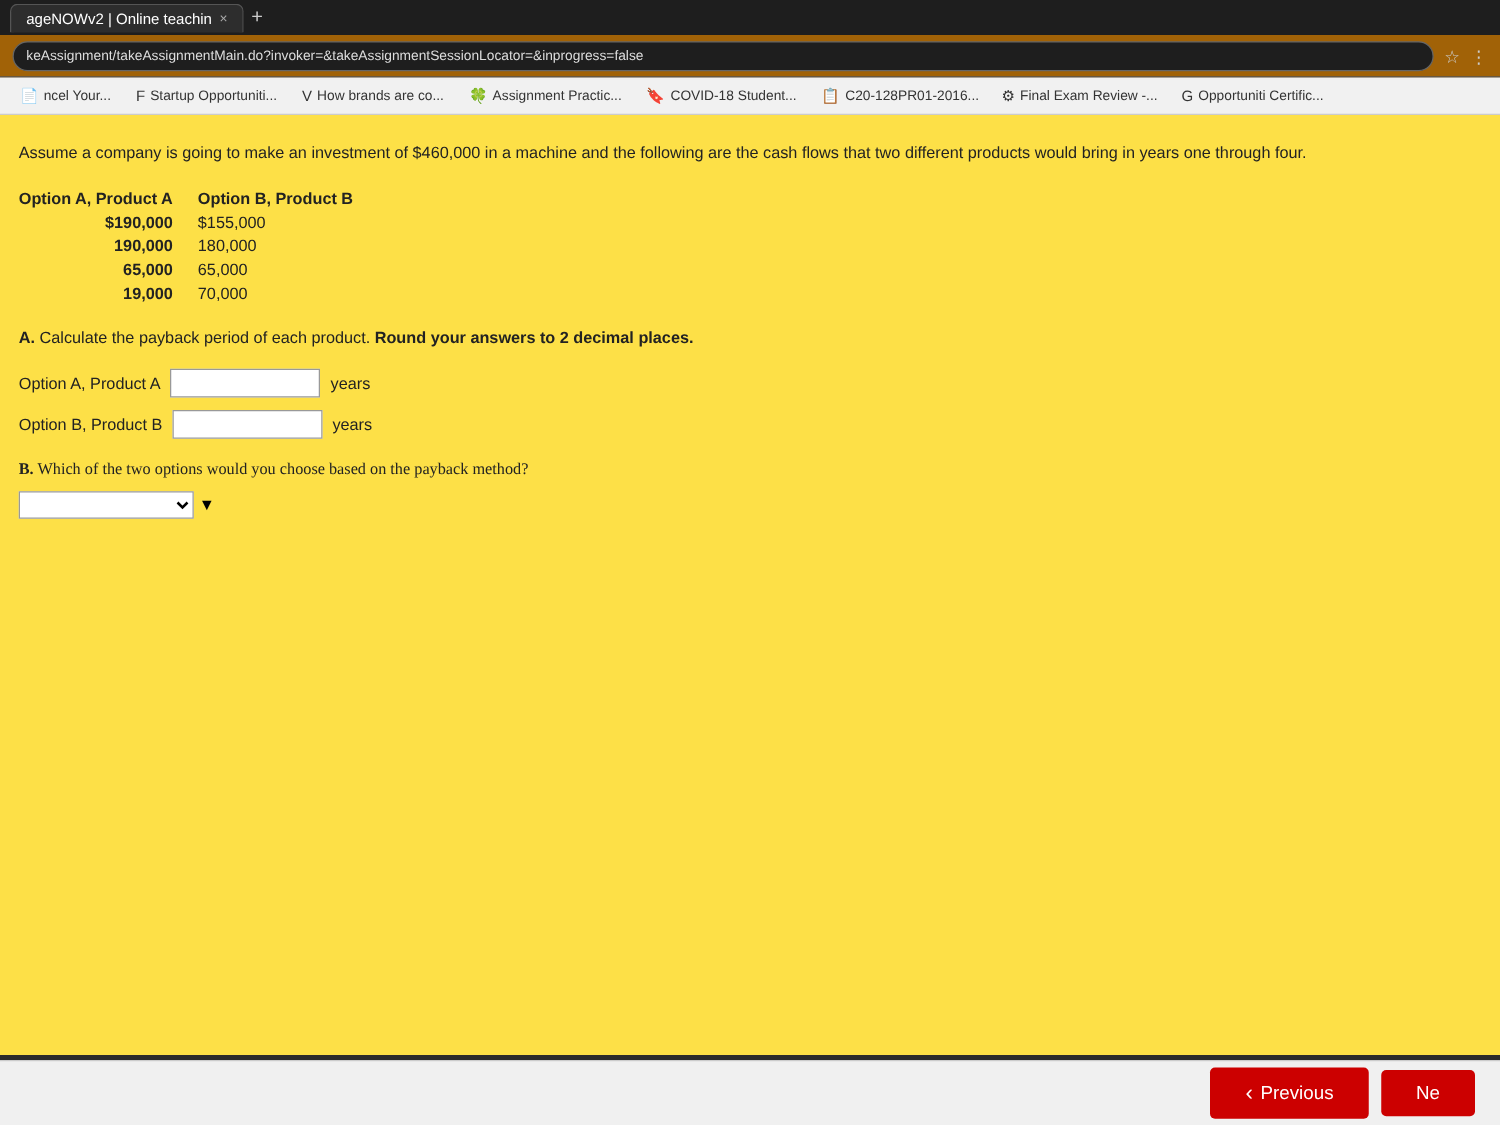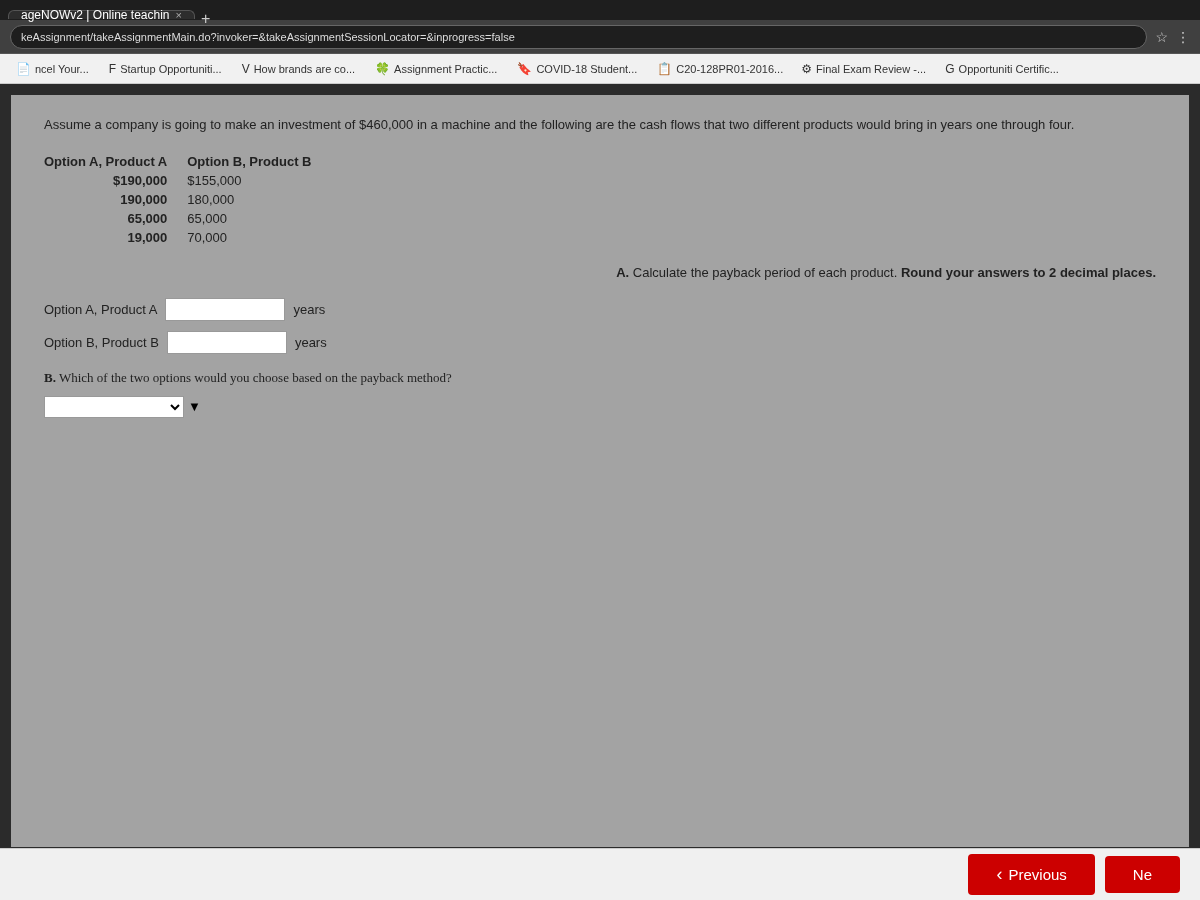--- a/index.html
+++ b/index.html
@@ -9,23 +9,24 @@
       background: #2b2b2b;
       width: 1200px;
       height: 900px;
       overflow: hidden;
       position: relative;
     }
 
     
     .title-bar {
       background: #1e1e1e;
-      height: 16px;
-      display: flex;
-      padding: 10px 8px;
+      height: 28px;
+      display: flex;
+      align-items: center;
+      padding: 0 8px;
       color: #ccc;
       font-size: 12px;
     }
     .title-bar .tab {
       background: #2d2d2d;
       border-top: 1px solid #555;
       border-left: 1px solid #555;
       border-right: 1px solid #555;
       border-radius: 6px 6px 0 0;
       padding: 4px 12px;
@@ -42,21 +43,21 @@
     }
     .title-bar .plus-btn {
       margin-left: 6px;
       color: #ccc;
       font-size: 16px;
       cursor: pointer;
     }
 
     
     .address-bar {
-      background: #404040;
+      background: #a16207;
       height: 34px;
       display: flex;
       align-items: center;
       padding: 0 10px;
       gap: 8px;
       border-bottom: 1px solid #555;
     }
     .address-bar .url-box {
       background: #1e1e1e;
       border: 1px solid #666;
@@ -102,23 +103,23 @@
       overflow: hidden;
       max-width: 140px;
     }
     .bookmark-icon {
       font-size: 12px;
       flex-shrink: 0;
     }
 
     
     .main-content {
-      background: #a3a3a3;
-      margin: 11px;
-      padding: 20px 33px;
+      background: #fde047;
+      margin: 0;
+      padding: 20px 15px;
       height: calc(900px - 32px - 34px - 30px - 52px);
       overflow-y: auto;
     }
 
     .question-text {
       font-size: 13px;
       color: #222;
       line-height: 1.6;
       margin-bottom: 16px;
     }
@@ -139,21 +140,20 @@
     .data-table td.header-cell {
       font-weight: bold;
       text-align: left;
     }
 
     .section-a {
       font-size: 13px;
       color: #222;
       margin-bottom: 14px;
       line-height: 1.6;
-      text-align: right;
     }
     .section-a strong { font-weight: bold; }
 
     .input-row {
       display: flex;
       align-items: center;
       gap: 8px;
       margin-bottom: 10px;
       font-size: 13px;
       color: #222;

